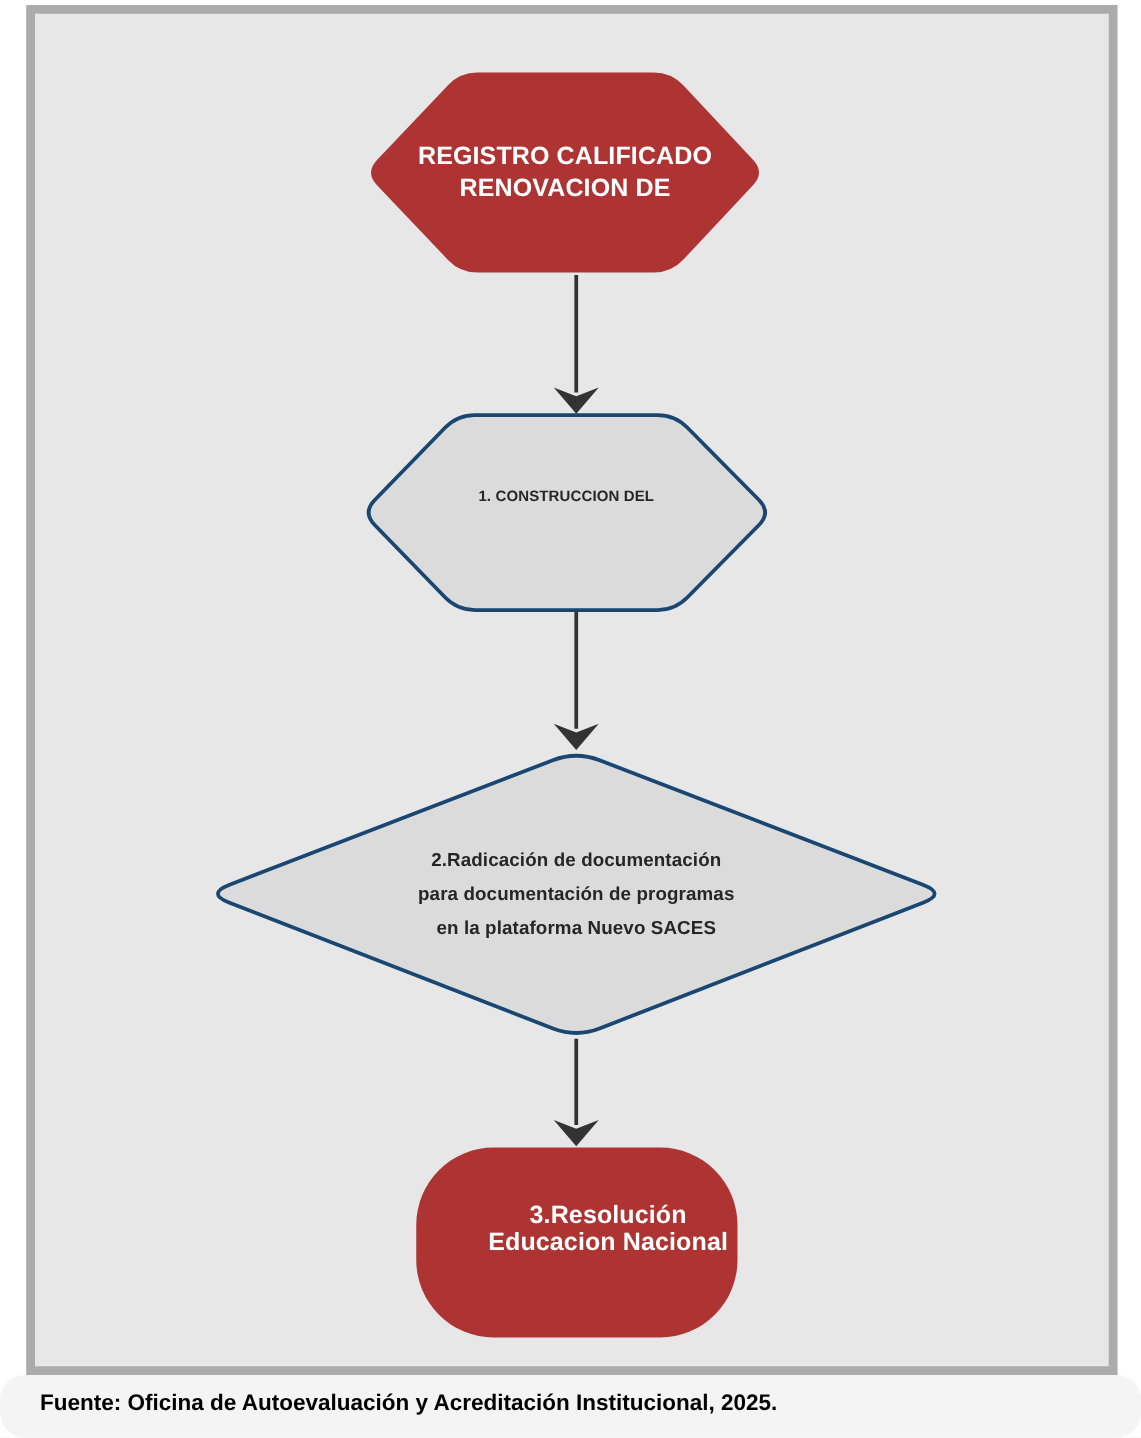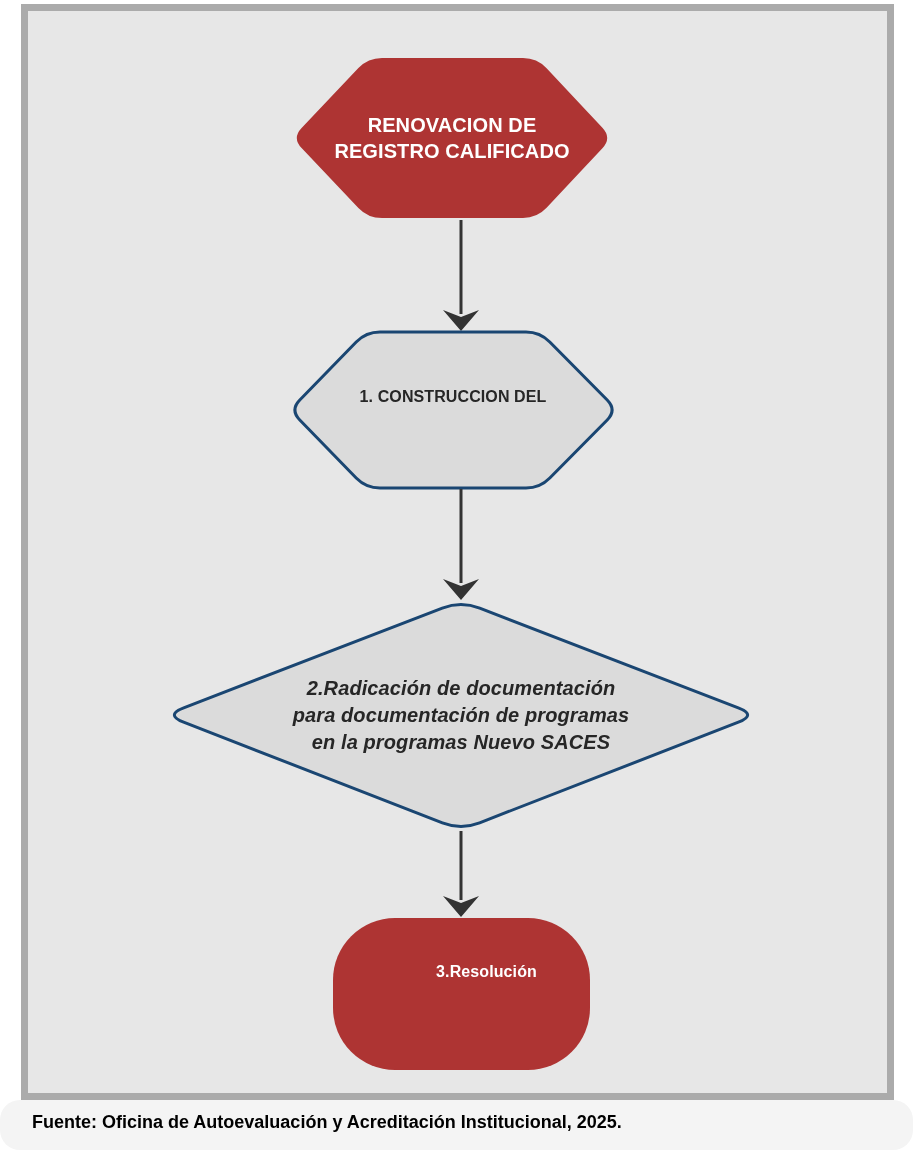--- a/index.html
+++ b/index.html
@@ -25,23 +25,23 @@
     width: 913px; height: 1150px;
   }
   .lbl {
     position: absolute;
     font-weight: 700;
     text-align: center;
     letter-spacing: 0.1px;
   }
   .lbl span { display: block; }
   #lbl-start { left: 297px; top: 112px; width: 310px; font-size: 20px; line-height: 26px; }
-  #lbl-step1 { left: 298px; top: 384px; width: 310px; font-size: 16px; line-height: 26px; }
-  #lbl-step2 { left: 261px; top: 675px; width: 400px; font-size: 20px; line-height: 27px; font-style: italic; }
-  #lbl-step3 { left: 333px; top: 961px; width: 307px; font-size: 16px; line-height: 22px; }
+  #lbl-step1 { left: 298px; top: 384px; width: 310px; font-size: 12px; line-height: 26px; }
+  #lbl-step2 { left: 261px; top: 675px; width: 400px; font-size: 15px; line-height: 27px; }
+  #lbl-step3 { left: 333px; top: 961px; width: 307px; font-size: 20px; line-height: 22px; }
   .caption-bar {
     position: absolute;
     left: 0; top: 1100px;
     width: 913px; height: 50px;
   }
   .caption {
     position: absolute;
     left: 32px; top: 8px;
     font-size: 18px;
     line-height: 28px;
@@ -70,35 +70,36 @@
 
     <path stroke-width="3" d="M479.7 608.2 L738.3 707.8 Q757 715 738.4 722.2 L479.6 822.8 Q461 830 442.4 822.8 L183.6 722.2 Q165 715 183.7 707.8 L442.3 608.2 Q461 601 479.7 608.2 Z" fill="#dbdbdb" stroke="#1a4672"></path>
 
     <line x1="461" y1="831" x2="461" y2="900" stroke-width="3" stroke="#333333"></line>
     <polygon points="443,896 461,903 479,896 461,917" fill="#333333"></polygon>
 
     <rect x="333" y="918" width="257" height="152" rx="62" ry="62" fill="#ae3433"></rect>
   </svg>
 
   <div class="lbl" id="lbl-start" style="color: rgb(255, 255, 255);">
+    <span>REGISTRO CALIFICADO</span>
     <span>RENOVACION DE</span>
-    <span>REGISTRO CALIFICADO</span>
   </div>
 
   <div class="lbl" id="lbl-step1" style="color: rgb(38, 38, 38);">
     <span>1. CONSTRUCCION DEL</span>
   </div>
 
   <div class="lbl" id="lbl-step2" style="color: rgb(38, 38, 38);">
     <span>2.Radicación de documentación</span>
     <span>para documentación de programas</span>
-    <span>en la programas Nuevo SACES</span>
+    <span>en la plataforma Nuevo SACES</span>
   </div>
 
   <div class="lbl" id="lbl-step3" style="color: rgb(255, 255, 255);">
     <span>3.Resolución</span>
+    <span>Educacion Nacional</span>
   </div>
 
   <div class="caption-bar" style="background-color: rgb(244, 244, 244); border-radius: 20px;">
     <div class="caption" style="color: rgb(0, 0, 0);">Fuente: Oficina de Autoevaluación y Acreditación Institucional, 2025.</div>
   </div>
 
 </div>
 
 </body></html>

